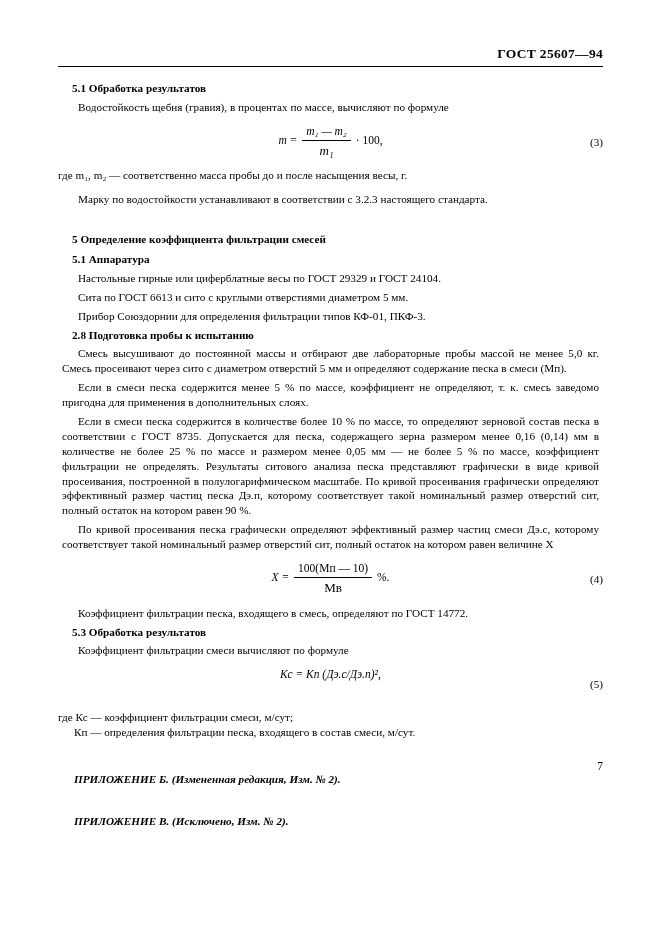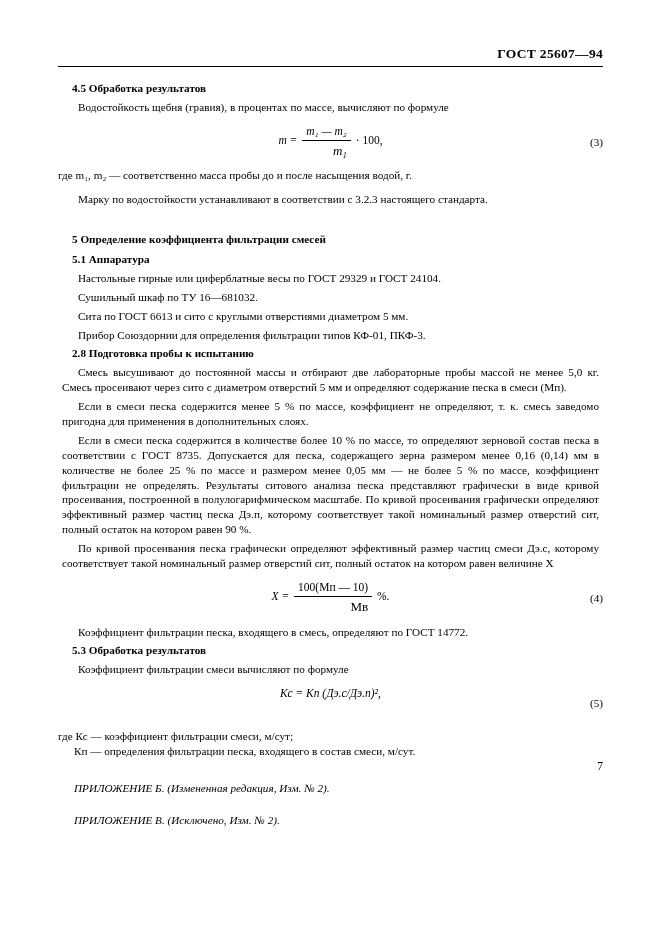--- a/index.html
+++ b/index.html
@@ -72,38 +72,38 @@
     position: absolute;
     right: 0;
     top: 50%;
     transform: translateY(-50%);
     font-size: 11.2px;
   }
   .ital { font-style: italic; }
   .frac {
     display: inline-block;
     vertical-align: middle;
-    text-align: right;
+    text-align: center;
     margin: 0 2px;
   }
   .frac .num {
     display: block;
     padding: 0 4px 1px 4px;
     border-bottom: 1px solid #000;
     font-size: 11.5px;
   }
   .frac .den {
     display: block;
     padding: 1px 4px 0 4px;
     font-size: 13px;
   }
   .appendix {
-    font-weight: normal;
+    font-weight: bold;
     font-style: italic;
-    margin: 8px 0 0 16px;
+    margin: 18px 0 0 16px;
   }
   .gap-big { height: 14px; }
   .gap-mid { height: 9px; }
   .gap-sm { height: 5px; }
   .pagenum {
     position: absolute;
     right: 58px;
     bottom: 84px;
     font-size: 11.5px;
   }
@@ -113,46 +113,45 @@
 
 <div class="page">
 
   <div class="header">
     <span>ГОСТ 25607—94</span>
   </div>
   <hr class="rule">
 
   <div class="body">
 
-    <div class="h-sub-top">4.5 Обработка результатов</div>
+    <div class="h-sub-top">5.1 Обработка результатов</div>
     <p class="para">Водостойкость щебня (гравия), в процентах по массе, вычисляют по формуле</p>
 
     <div class="formula-row">
       <div class="formula-center">
         <span class="ital">m =</span>
         <span class="frac">
           <span class="num ital">m₁ — m₂</span>
           <span class="den ital">m₁</span>
         </span>
         <span>· 100,</span>
       </div>
       <div class="formula-num">(3)</div>
     </div>
 
-    <p class="noind">где m₁, m₂ — соответственно масса пробы до и после насыщения водой, г.</p>
+    <p class="noind">где m₁, m₂ — соответственно масса пробы до и после насыщения весы, г.</p>
     <div class="gap-sm"></div>
     <p class="para">Марку по водостойкости устанавливают в соответствии с 3.2.3 настоящего стандарта.</p>
 
     <div class="gap-sm"></div>
     <div class="h-sec">5 Определение коэффициента фильтрации смесей</div>
     <div class="gap-sm"></div>
     <div class="h-sub">5.1 Аппаратура</div>
 
     <p class="para">Настольные гирные или циферблатные весы по ГОСТ 29329 и ГОСТ 24104.</p>
-    <p class="para">Сушильный шкаф по ТУ 16—681032.</p>
     <p class="para">Сита по ГОСТ 6613 и сито с круглыми отверстиями диаметром 5 мм.</p>
     <p class="para">Прибор Союздорнии для определения фильтрации типов КФ-01, ПКФ-3.</p>
 
     <div class="h-sub">2.8 Подготовка пробы к испытанию</div>
 
     <p class="para">Смесь высушивают до постоянной массы и отбирают две лабораторные пробы массой не менее 5,0 кг. Смесь просеивают через сито с диаметром отверстий 5 мм и определяют содержание песка в смеси (Мп).</p>
     <p class="para">Если в смеси песка содержится менее 5 % по массе, коэффициент не определяют, т. к. смесь заведомо пригодна для применения в дополнительных слоях.</p>
     <p class="para">Если в смеси песка содержится в количестве более 10 % по массе, то определяют зерновой состав песка в соответствии с ГОСТ 8735. Допускается для песка, содержащего зерна размером менее 0,16 (0,14)  мм в количестве не более 25 % по массе и размером менее 0,05 мм — не более 5 % по массе, коэффициент фильтрации не определять. Результаты ситового анализа песка представляют графически в виде кривой просеивания, построенной в полулогарифмическом масштабе. По кривой просеивания графически определяют эффективный размер частиц песка Дэ.п, которому соответствует такой номинальный размер отверстий сит, полный остаток на котором равен 90 %.</p>
     <p class="para">По кривой просеивания песка графически определяют эффективный размер частиц смеси Дэ.с, которому соответствует такой номинальный размер отверстий сит, полный остаток на котором равен величине X</p>
 

